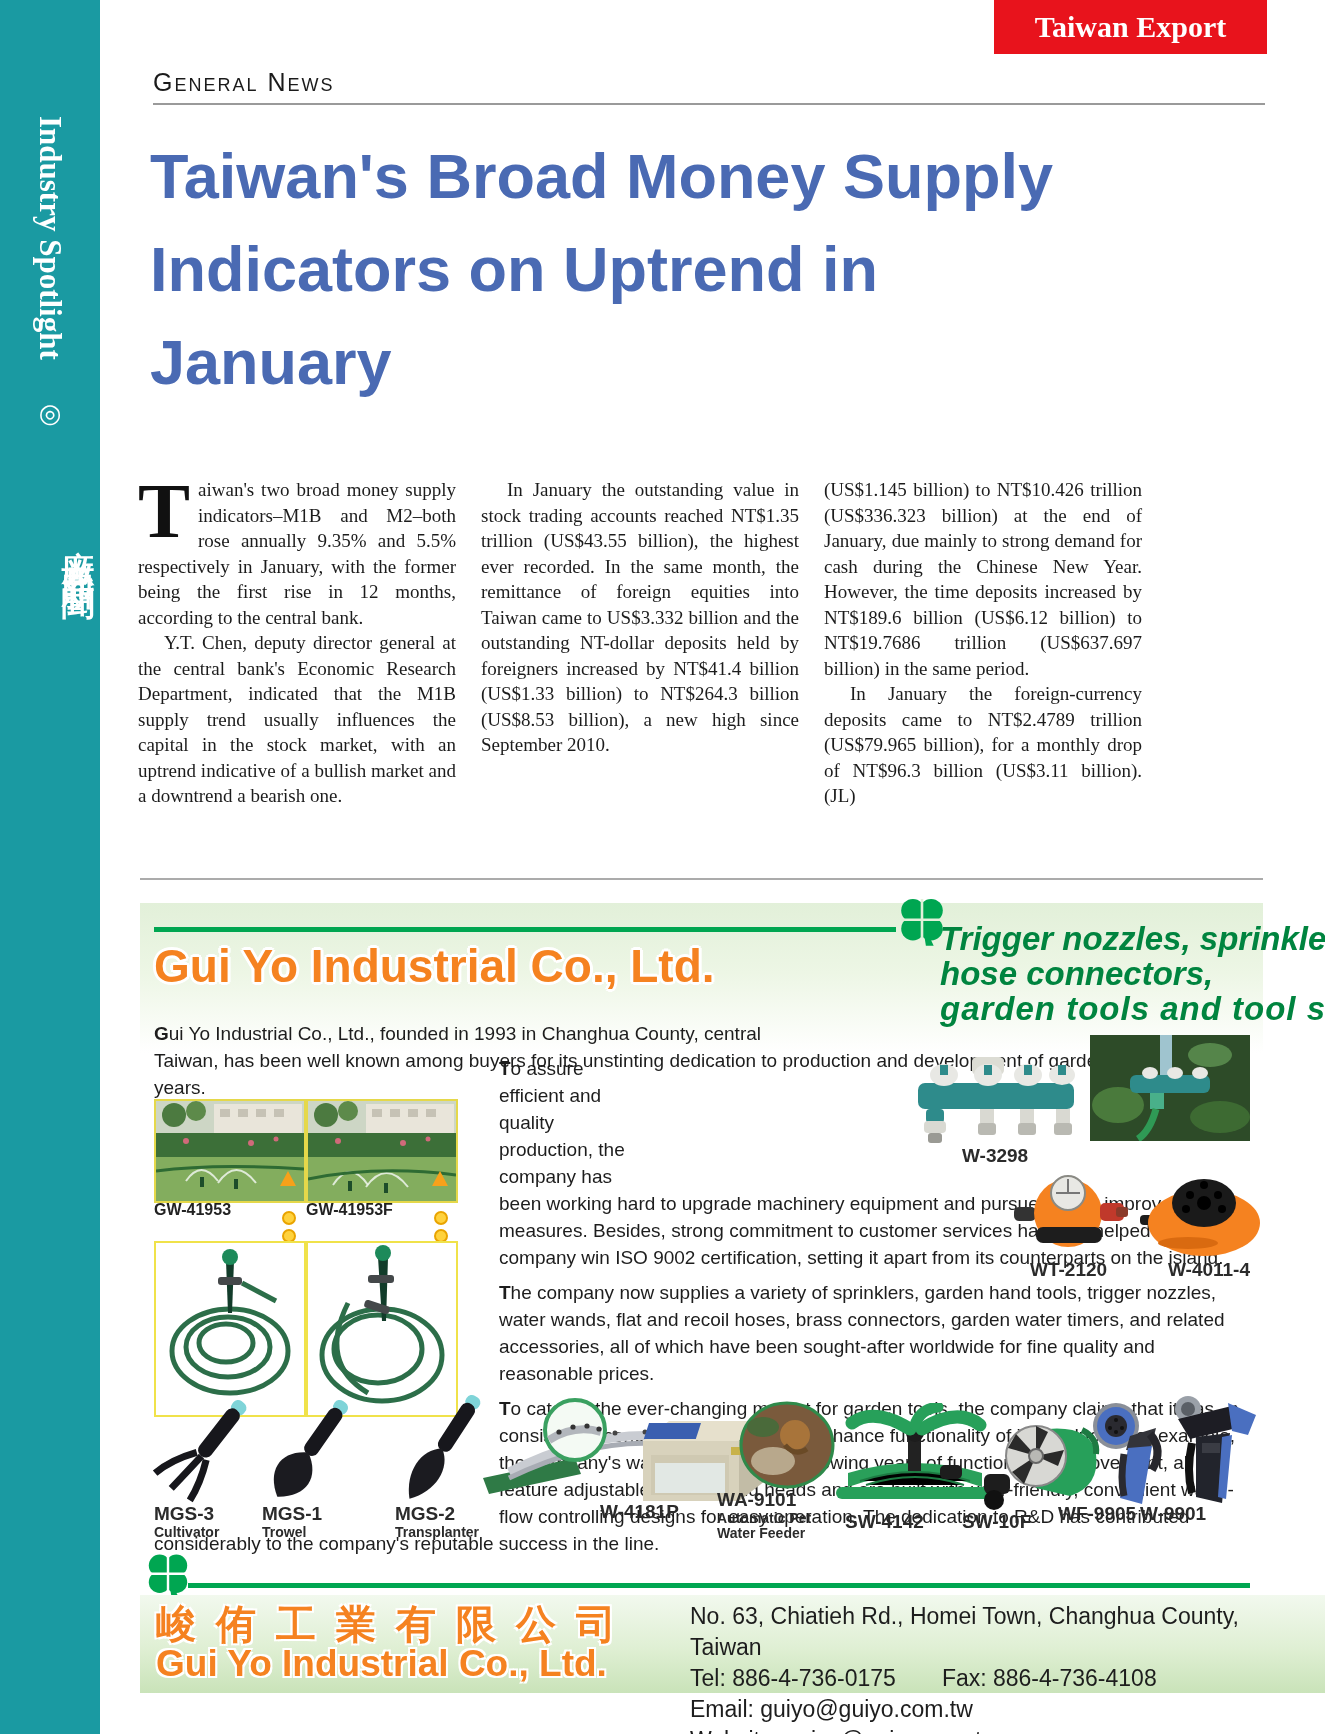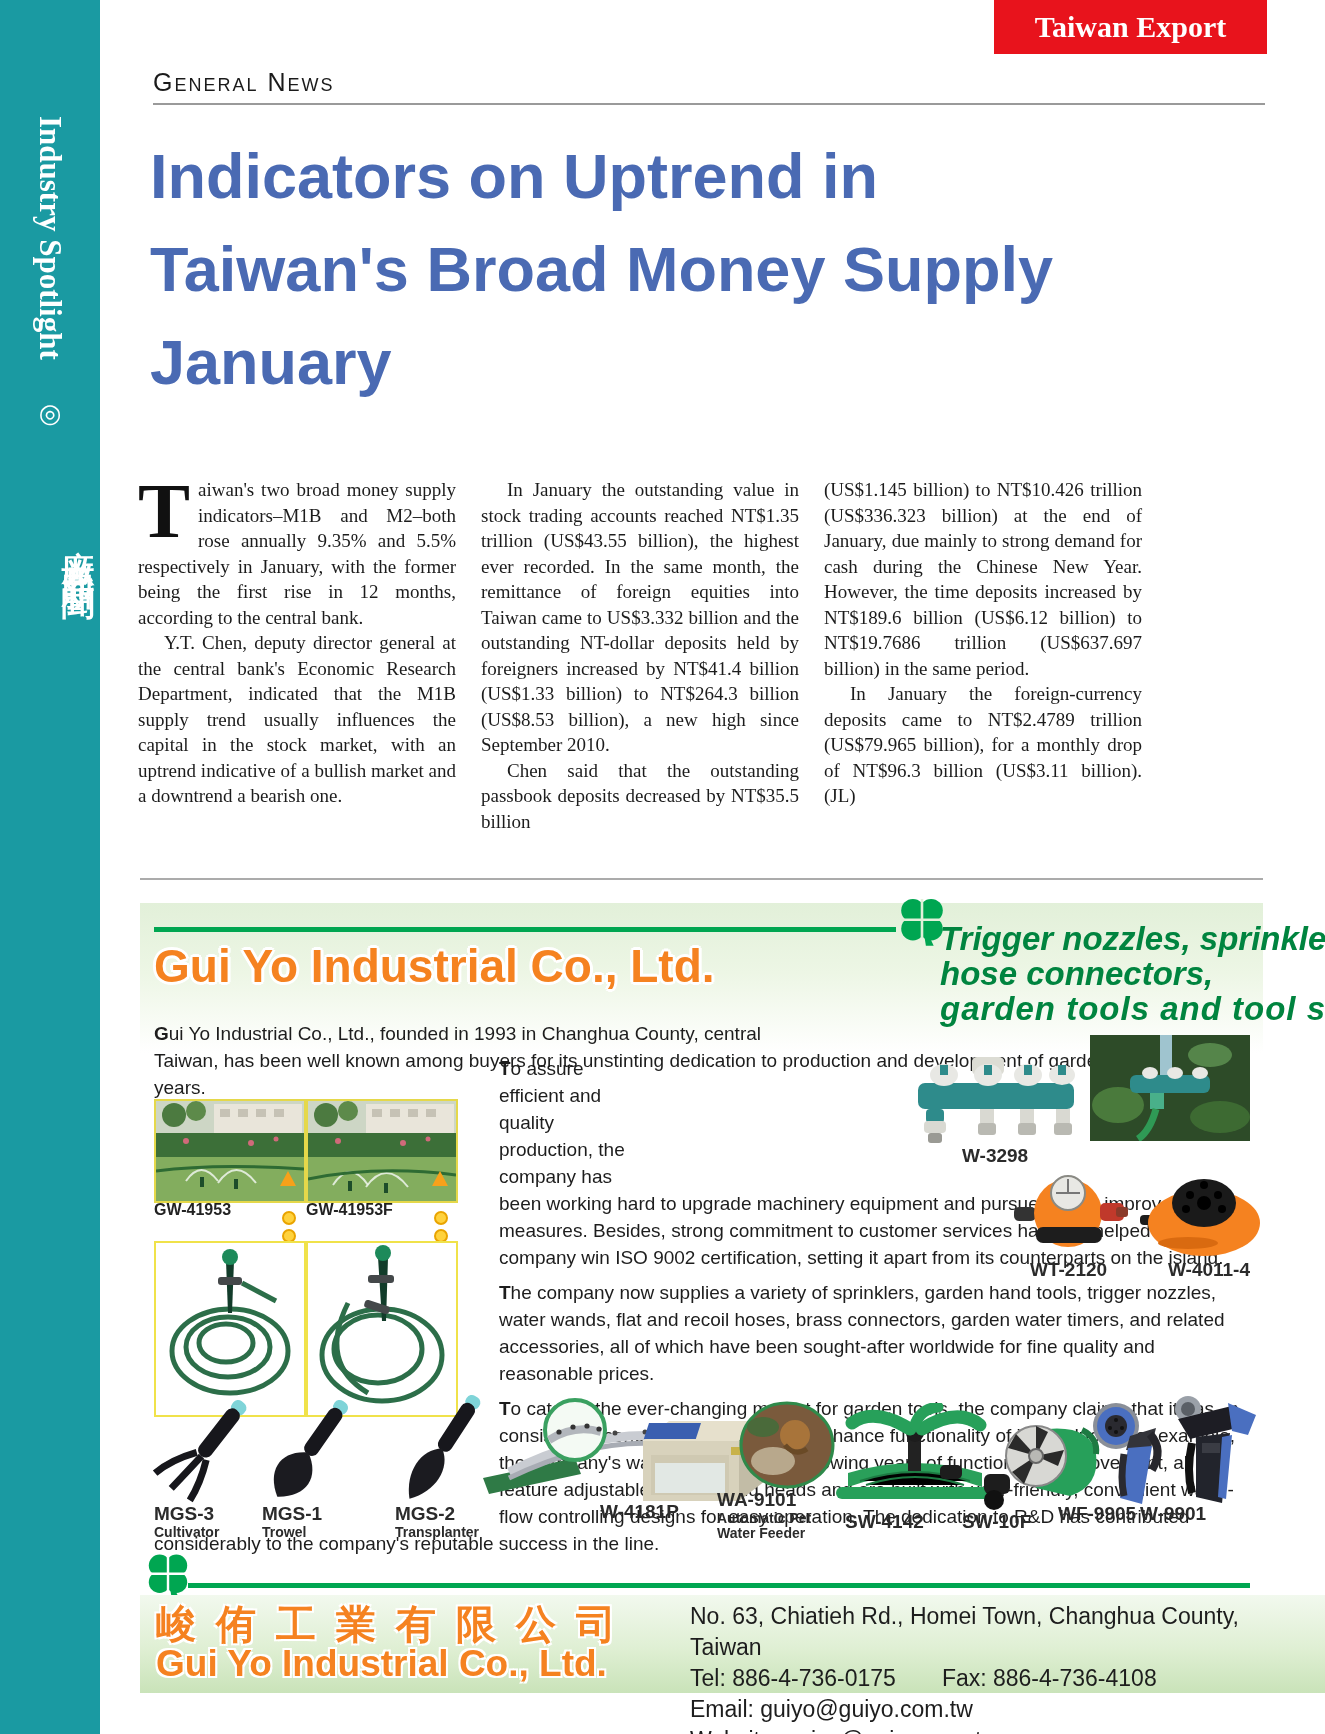--- a/index.html
+++ b/index.html
@@ -97,33 +97,32 @@
     <div class="spine-sym">◎</div>
     <div class="spine-cn">廠商新聞</div>
   </div>
 
   <div class="banner">Taiwan Export Express</div>
 
   <div class="section-head">General News</div>
   <div class="rule-top"></div>
 
   <div class="headline">
+    <div>Taiwan's Broad Money Supply</div>
     <div>Indicators on Uptrend in</div>
-    <div>Taiwan's Broad Money Supply</div>
     <div>January</div>
   </div>
 
   <div class="columns">
     <div class="col">
       <p><span class="dropcap">T</span><span>aiwan's two broad money supply indicators–M1B and M2–both rose annually 9.35% and 5.5% respectively in January, with the former being the first rise in 12 months, according to the central bank.</span></p>
       <p class="ind">Y.T. Chen, deputy director general at the central bank's Economic Research Department, indicated that the M1B supply trend usually influences the capital in the stock market, with an uptrend indicative of a bullish market and a downtrend a bearish one.</p>
     </div>
     <div class="col">
       <p class="ind">In January the outstanding value in stock trading accounts reached NT$1.35 trillion (US$43.55 billion), the highest ever recorded. In the same month, the remittance of foreign equities into Taiwan came to US$3.332 billion and the outstanding NT-dollar deposits held by foreigners increased by NT$41.4 billion (US$1.33 billion) to NT$264.3 billion (US$8.53 billion), a new high since September 2010.</p>
-      <p class="ind">Chen said that the outstanding passbook deposits decreased by NT$35.5 billion</p>
     </div>
     <div class="col">
       <p>(US$1.145 billion) to NT$10.426 trillion (US$336.323 billion) at the end of January, due mainly to strong demand for cash during the Chinese New Year. However, the time deposits increased by NT$189.6 billion (US$6.12 billion) to NT$19.7686 trillion (US$637.697 billion) in the same period.</p>
       <p class="ind">In January the foreign-currency deposits came to NT$2.4789 trillion (US$79.965 billion), for a monthly drop of NT$96.3 billion (US$3.11 billion). (JL)</p>
     </div>
   </div>
 
   <div class="rule-mid"></div>
 
   <section class="ad">

